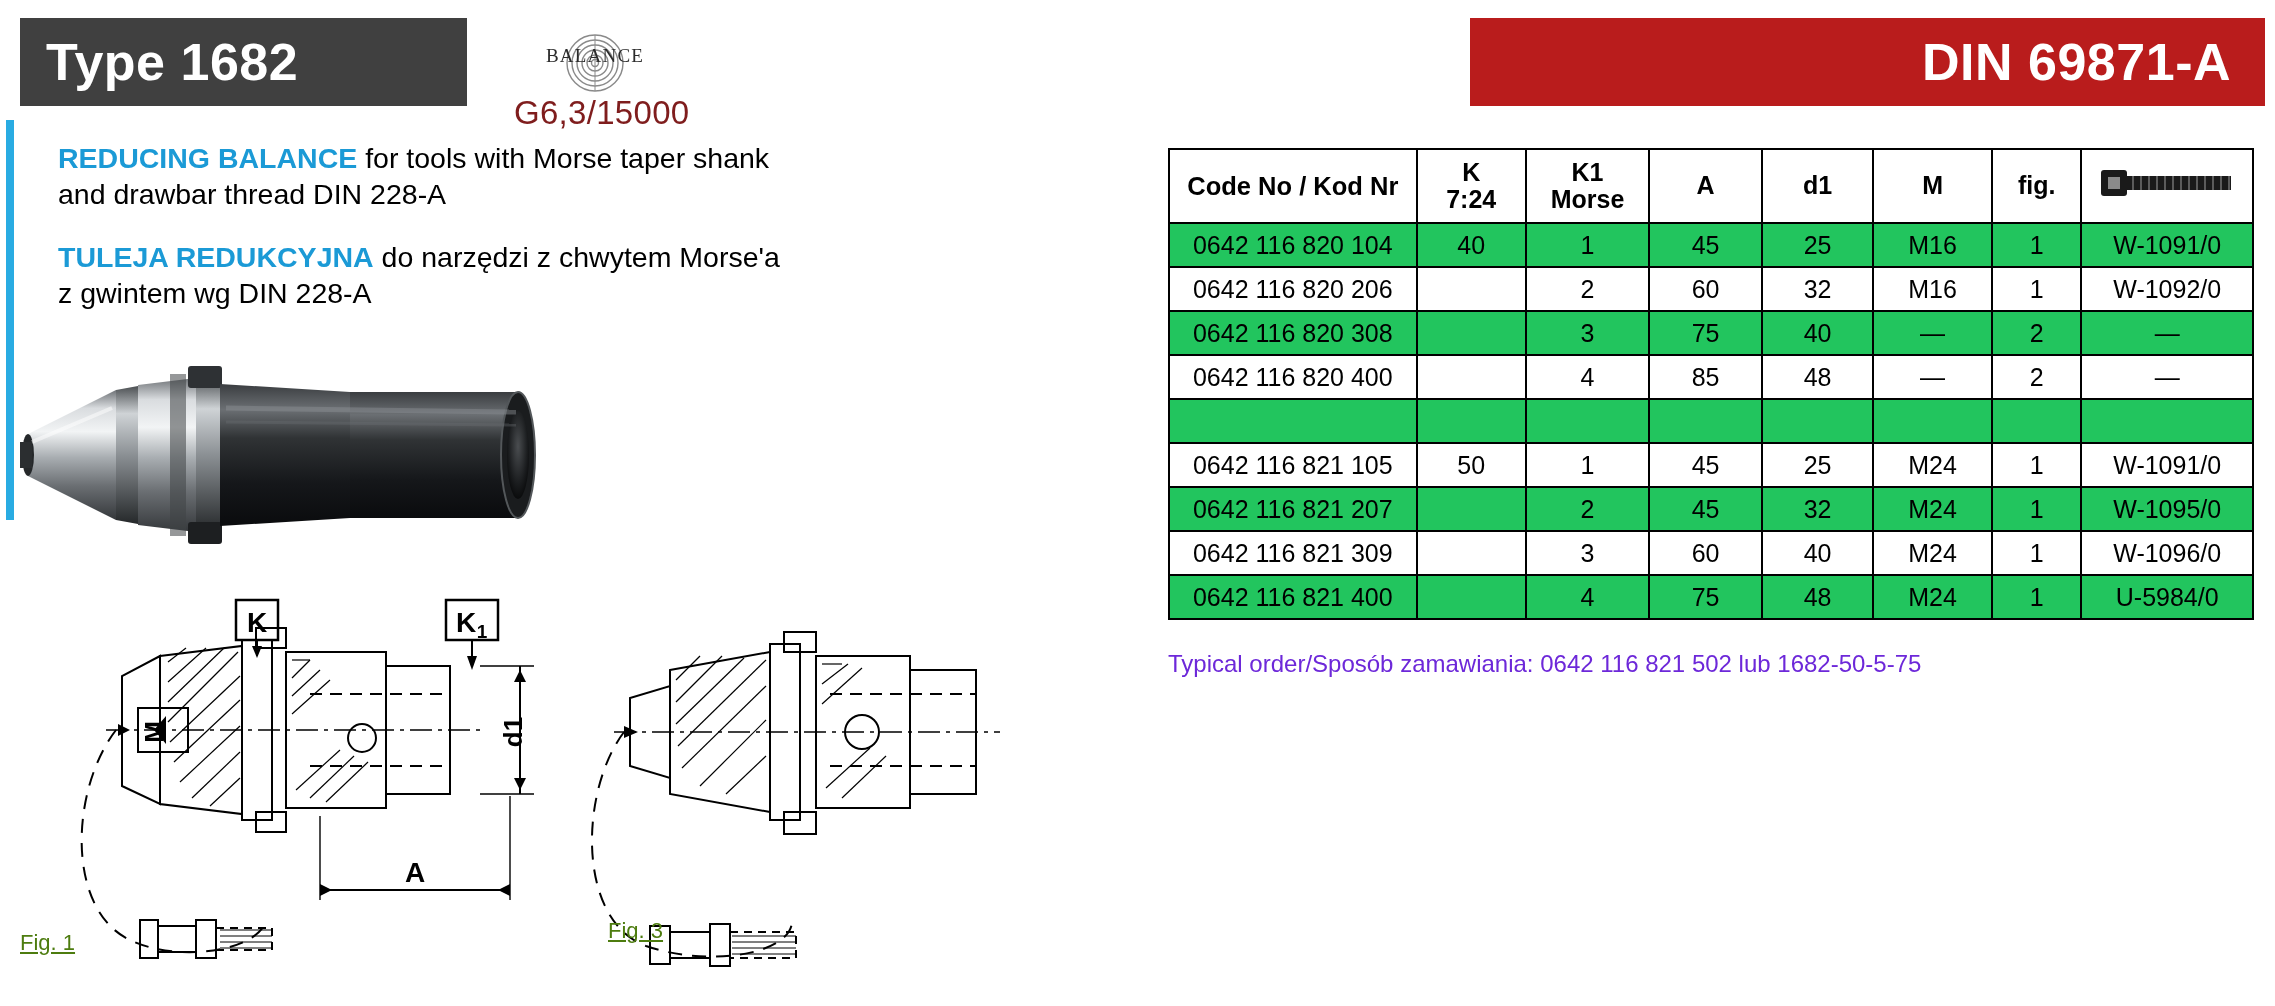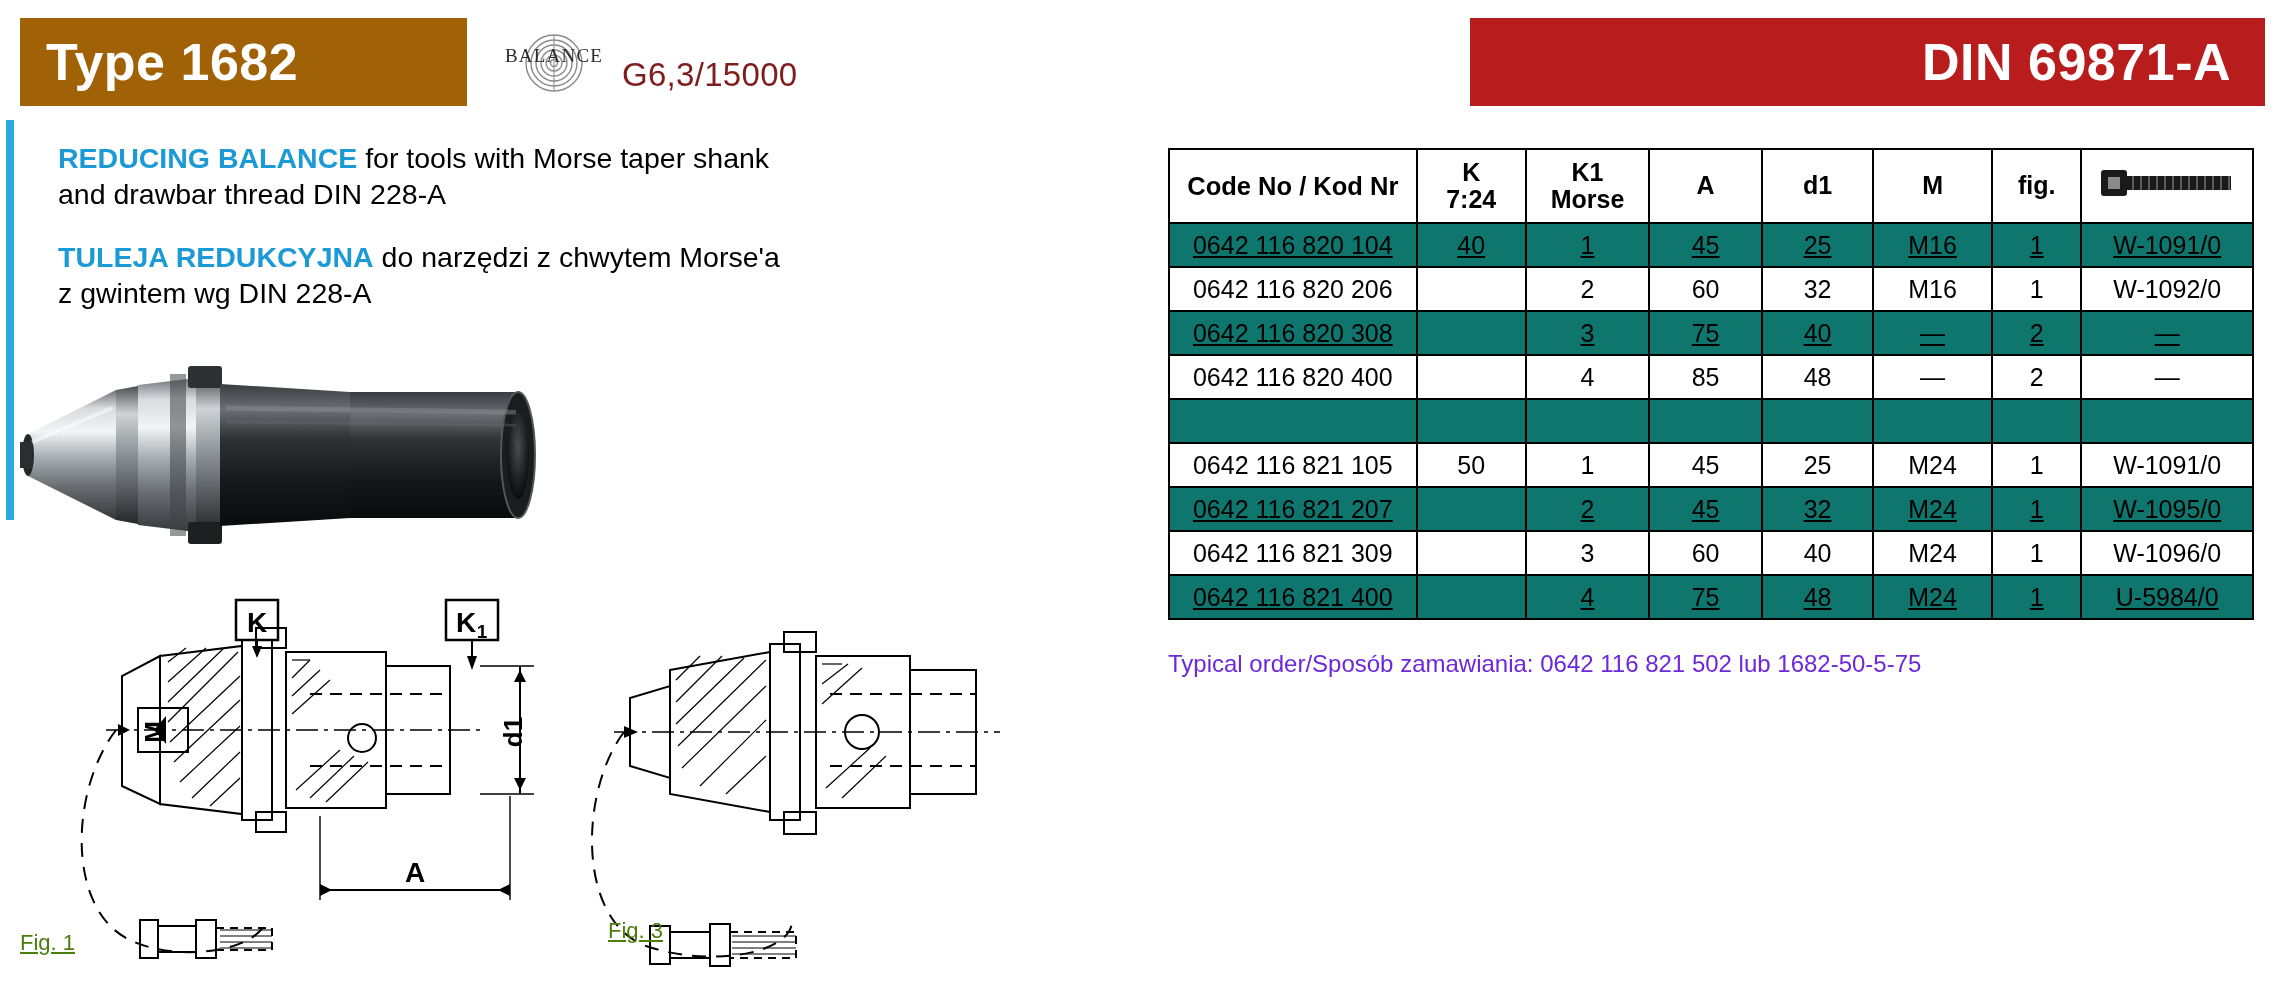--- a/index.html
+++ b/index.html
@@ -22,21 +22,21 @@
     left: 0;
     width: 2275px;
     height: 88px;
   }
   .header-left-bar {
     position: absolute;
     left: 20px;
     top: 0;
     width: 447px;
     height: 88px;
-    background: #a16207;
+    background: #404040;
     display: flex;
     align-items: center;
     padding-left: 26px;
     box-sizing: border-box;
   }
   .header-left-bar .title {
     color: #ffffff;
     font-size: 52px;
     font-weight: bold;
     letter-spacing: 0.5px;
@@ -58,21 +58,22 @@
     color: #ffffff;
     font-size: 52px;
     font-weight: bold;
     letter-spacing: 0.5px;
   }
   .balance-block {
     position: absolute;
     left: 500px;
     top: 14px;
     display: flex;
-    align-items: flex-end;
+    align-items: center;
+    flex-direction: column;
   }
   .balance-logo {
     position: relative;
     width: 108px;
     height: 62px;
   }
   .balance-logo svg { display:block; }
   .balance-grade {
     font-size: 33px;
     color: #7f1d1d;
@@ -153,21 +154,21 @@
     padding: 0;
     height: 42px;
   }
   table.spec thead th {
     font-weight: bold;
     font-size: 25px;
     height: 72px;
     line-height: 1.1;
   }
   table.spec thead th.codecol { font-size: 25.5px; }
-  table.spec tbody tr.alt td { background: #0f766e; text-decoration: underline; }
+  table.spec tbody tr.alt td { background: #22c55e; }
   table.spec tbody tr.blank td { height: 42px; }
   .col-code  { width: 248px; }
   .col-k     { width: 108px; }
   .col-k1    { width: 122px; }
   .col-a     { width: 112px; }
   .col-d1    { width: 110px; }
   .col-m     { width: 118px; }
   .col-fig   { width: 88px; }
   .col-screw { width: 170px; }
 

